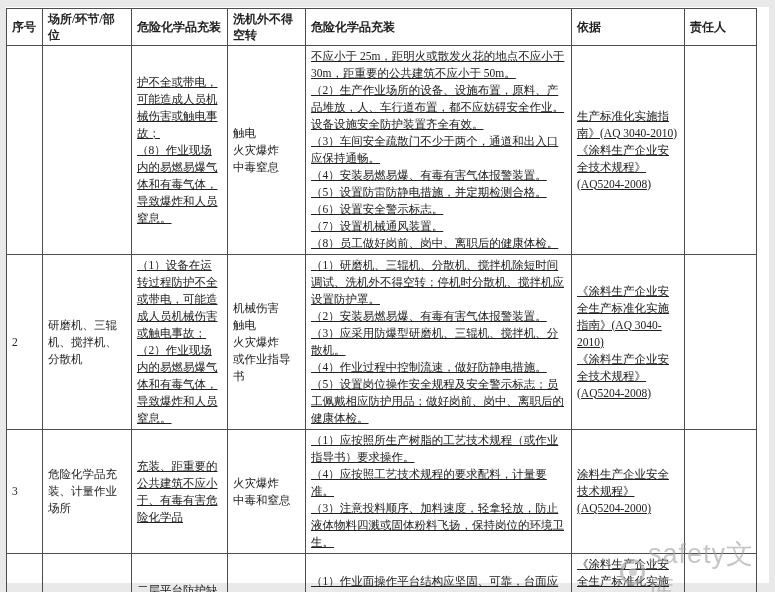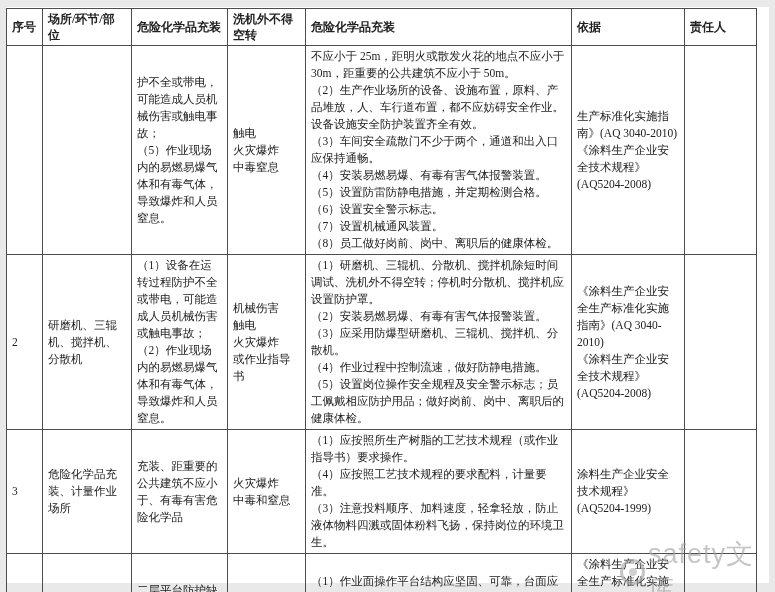--- a/index.html
+++ b/index.html
@@ -34,21 +34,21 @@
     font-weight: normal;
     text-align: left;
   }
   table.doc th {
     font-weight: bold;
     font-size: 12px;
     line-height: 16px;
   }
   .c-center { text-align: center; }
   .v-top { vertical-align: top; }
-  .hazard, .measures, .basis { text-align: justify; }
+  .hazard, .measures, .basis { text-align: justify; text-decoration: underline; }
   tr.r-head  { height: 37px; }
   tr.r-1 { height: 206px; }
   tr.r-2 { height: 169px; }
   tr.r-3 { height: 85px; }
   tr.r-4 { height: 66px; }
   .types { text-align: center; }
   .watermark {
     position: absolute;
     left: 620px; top: 536px;
     display: flex;
@@ -100,21 +100,21 @@
     <th>危险化学品充装</th>
     <th class="c-center">洗机外不得空转</th>
     <th>危险化学品充装</th>
     <th>依据</th>
     <th>责任人</th>
   </tr>
   <tr class="r-1">
     <td class="c-center v-top"></td>
     <td class="v-top"></td>
     <td class="hazard v-top">护不全或带电，可能造成人员机械伤害或触电事故；
-（5）作业现场内的易燃易爆气体和有毒气体，导致爆炸和人员窒息。</td>
+（8）作业现场内的易燃易爆气体和有毒气体，导致爆炸和人员窒息。</td>
     <td class="types v-top">触电
 火灾爆炸
 中毒窒息</td>
     <td class="measures v-top">不应小于 25m，距明火或散发火花的地点不应小于30m，距重要的公共建筑不应小于 50m。
 （2）生产作业场所的设备、设施布置，原料、产品堆放，人、车行道布置，都不应妨碍安全作业。设备设施安全防护装置齐全有效。
 （3）车间安全疏散门不少于两个，通道和出入口应保持通畅。
 （4）安装易燃易爆、有毒有害气体报警装置。
 （5）设置防雷防静电措施，并定期检测合格。
 （6）设置安全警示标志。
 （7）设置机械通风装置。
@@ -143,21 +143,21 @@
   </tr>
   <tr class="r-3">
     <td class="c-center">3</td>
     <td>危险化学品充装、计量作业场所</td>
     <td class="hazard">充装、距重要的公共建筑不应小于、有毒有害危险化学品</td>
     <td class="types">火灾爆炸
 中毒和窒息</td>
     <td class="measures v-top">（1）应按照所生产树脂的工艺技术规程（或作业指导书）要求操作。
 （4）应按照工艺技术规程的要求配料，计量要准。
 （3）注意投料顺序、加料速度，轻拿轻放，防止液体物料四溅或固体粉料飞扬，保持岗位的环境卫生。</td>
-    <td class="basis">涂料生产企业安全技术规程》(AQ5204-1999)</td>
+    <td class="basis">涂料生产企业安全技术规程》(AQ5204-2000)</td>
     <td></td>
   </tr>
   <tr class="r-4">
     <td class="c-center">4</td>
     <td>树脂合成反应釜</td>
     <td class="hazard">二层平台防护缺失或作业环境不良</td>
     <td class="types">高处坠落</td>
     <td class="measures v-top">（1）作业面操作平台结构应坚固、可靠，台面应采取防滑措施，平台周边应设置护栏。并设置“当心坠落”安全警示标志。
 （2）护栏的结构尺寸应符合工业梯台的规定， 锈</td>
     <td class="basis v-top">《涂料生产企业安全生产标准化实施指南》(AQ 3040-2010)

